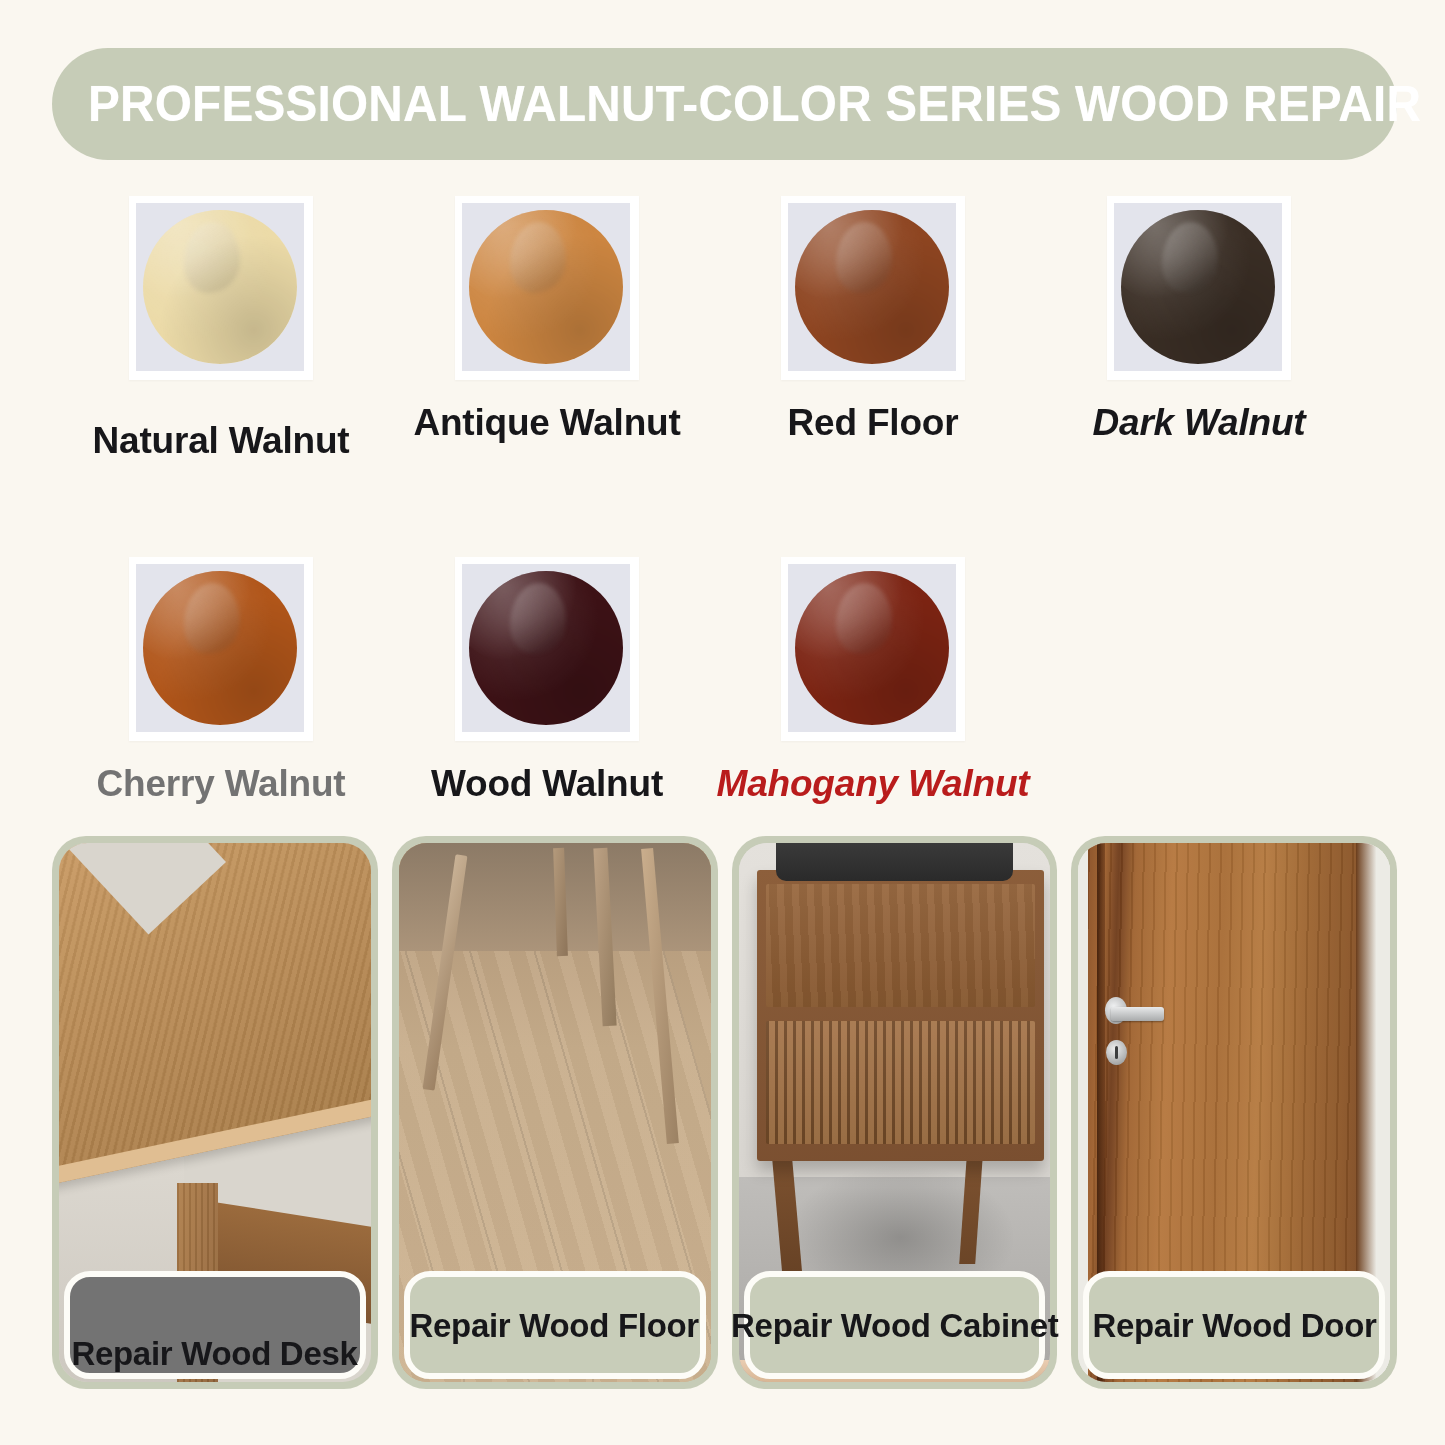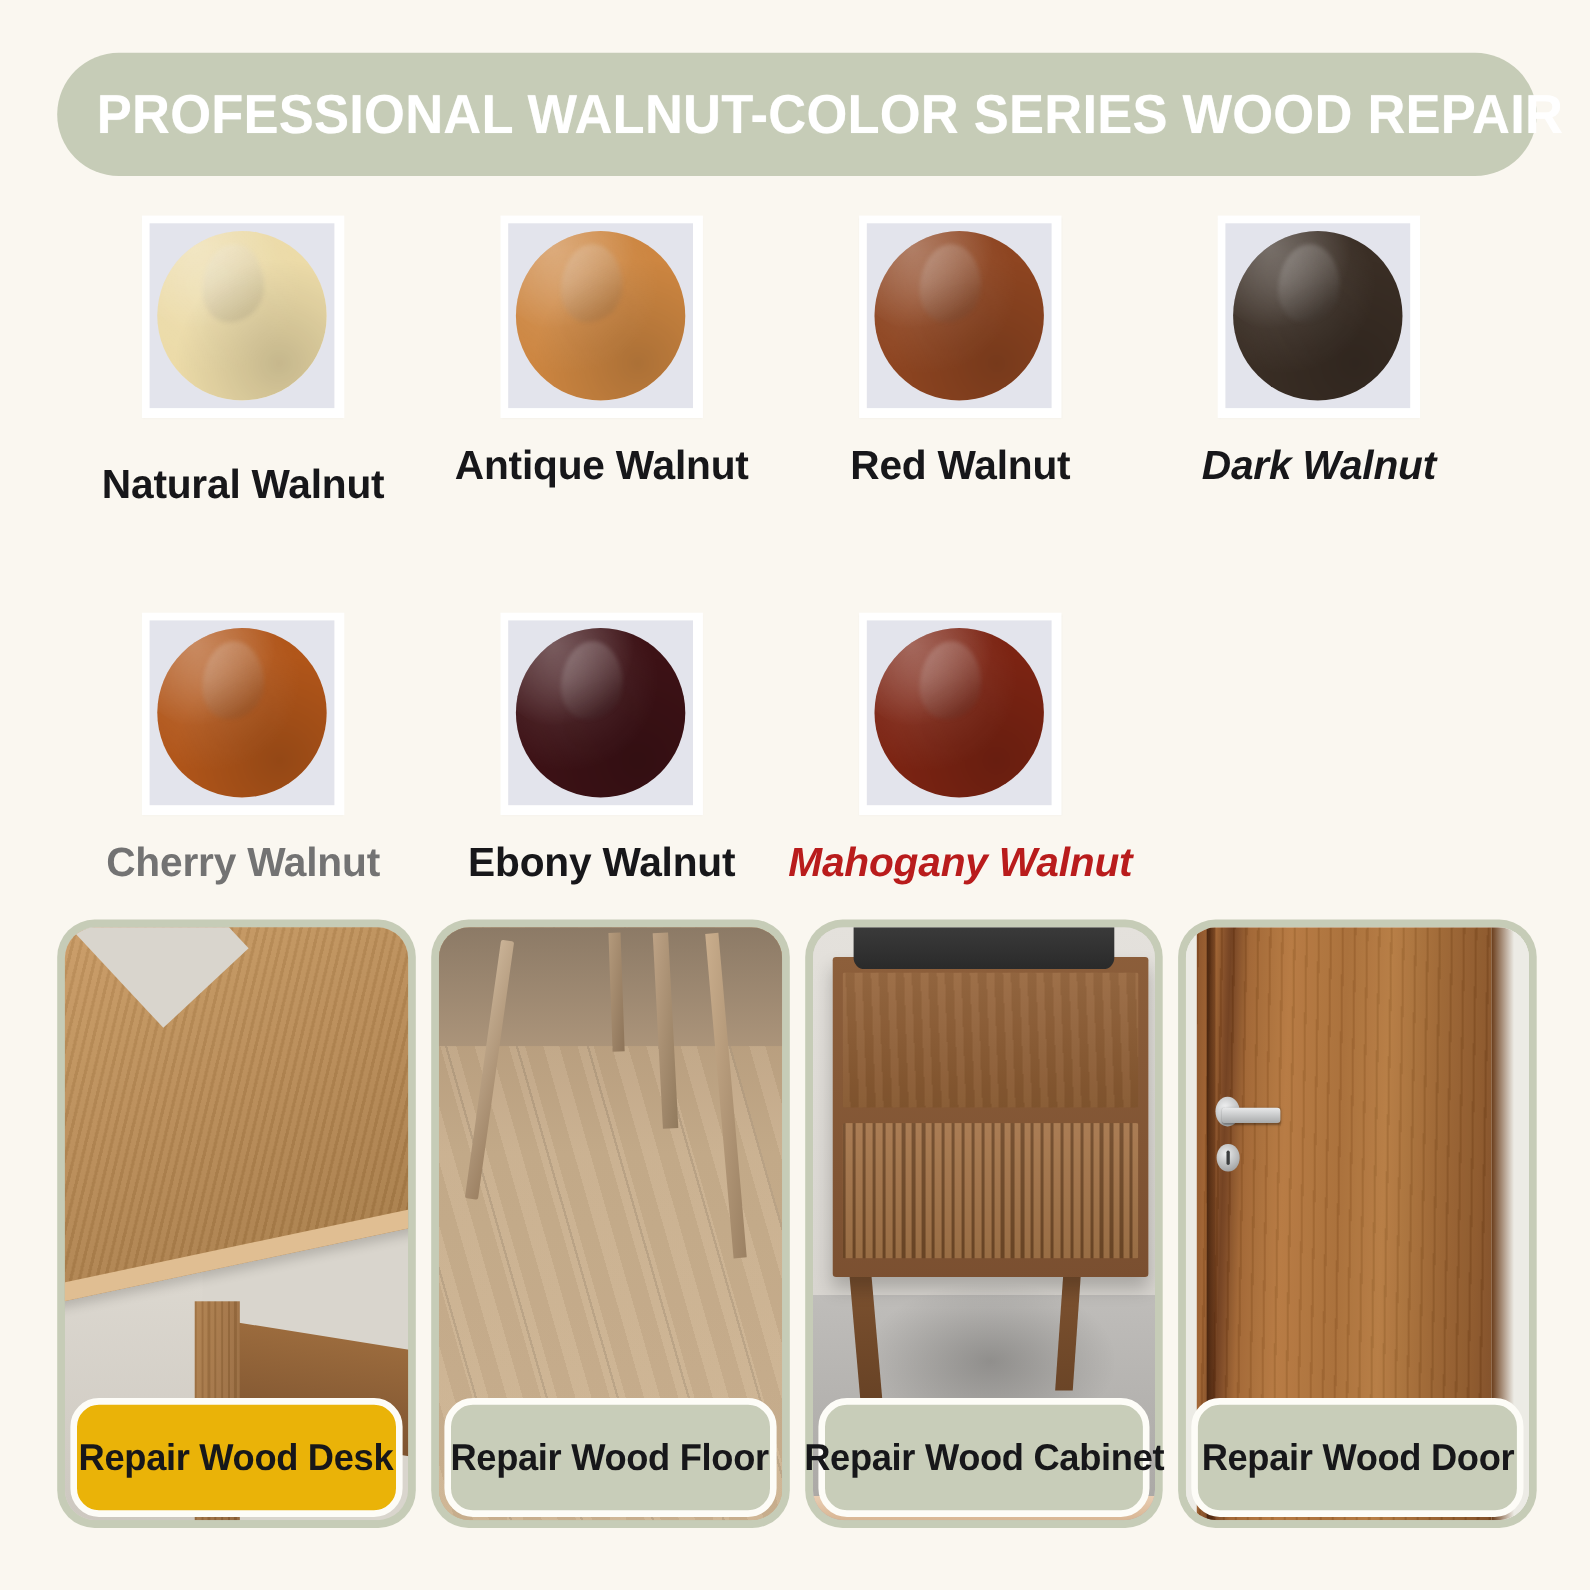--- a/index.html
+++ b/index.html
@@ -513,21 +513,21 @@
       </div>
 
       <div class="swatch-cell">
         <div class="swatch-tile">
           <div class="swatch-inner" style="background: rgb(227, 228, 236);">
             <div class="swatch-blob" style="background: rgb(142, 69, 33);">
               <span class="swatch-shade"></span>
             </div>
           </div>
         </div>
-        <div class="swatch-label" style="color: rgb(23, 23, 26);">Red Walnut</div>
+        <div class="swatch-label" style="color: rgb(23, 23, 26);">Red Floor</div>
       </div>
 
       <div class="swatch-cell">
         <div class="swatch-tile">
           <div class="swatch-inner" style="background: rgb(227, 228, 236);">
             <div class="swatch-blob" style="background: rgb(58, 46, 37);">
               <span class="swatch-shade"></span>
             </div>
           </div>
         </div>
@@ -548,21 +548,21 @@
       </div>
 
       <div class="swatch-cell">
         <div class="swatch-tile">
           <div class="swatch-inner" style="background: rgb(227, 228, 236);">
             <div class="swatch-blob" style="background: rgb(61, 18, 22);">
               <span class="swatch-shade"></span>
             </div>
           </div>
         </div>
-        <div class="swatch-label" style="color: rgb(23, 23, 26);">Ebony Walnut</div>
+        <div class="swatch-label" style="color: rgb(23, 23, 26);">Wood Walnut</div>
       </div>
 
       <div class="swatch-cell">
         <div class="swatch-tile">
           <div class="swatch-inner" style="background: rgb(227, 228, 236);">
             <div class="swatch-blob" style="background: rgb(124, 36, 19);">
               <span class="swatch-shade"></span>
             </div>
           </div>
         </div>
@@ -579,21 +579,21 @@
     <div class="photo-card" style="background: rgb(198, 204, 183);">
       <div class="photo-frame">
         <div class="photo photo-desk">
           <span class="desk-wall"></span>
           <span class="desk-apron"></span>
           <span class="desk-leg"></span>
           <span class="desk-top"></span>
           <span class="desk-corner"></span>
         </div>
       </div>
-      <div class="card-caption" style="background: #eab308; border-color: rgb(253, 252, 247);">
+      <div class="card-caption" style="background: #737373; border-color: rgb(253, 252, 247); align-items: flex-end;">
         <span class="card-caption-text" style="color: rgb(23, 23, 26);">Repair Wood Desk</span>
       </div>
     </div>
 
     <div class="photo-card" style="background: rgb(198, 204, 183);">
       <div class="photo-frame">
         <div class="photo photo-floor">
           <span class="floor-planks"></span>
           <span class="floor-back"></span>
           <span class="leg-a"></span>

